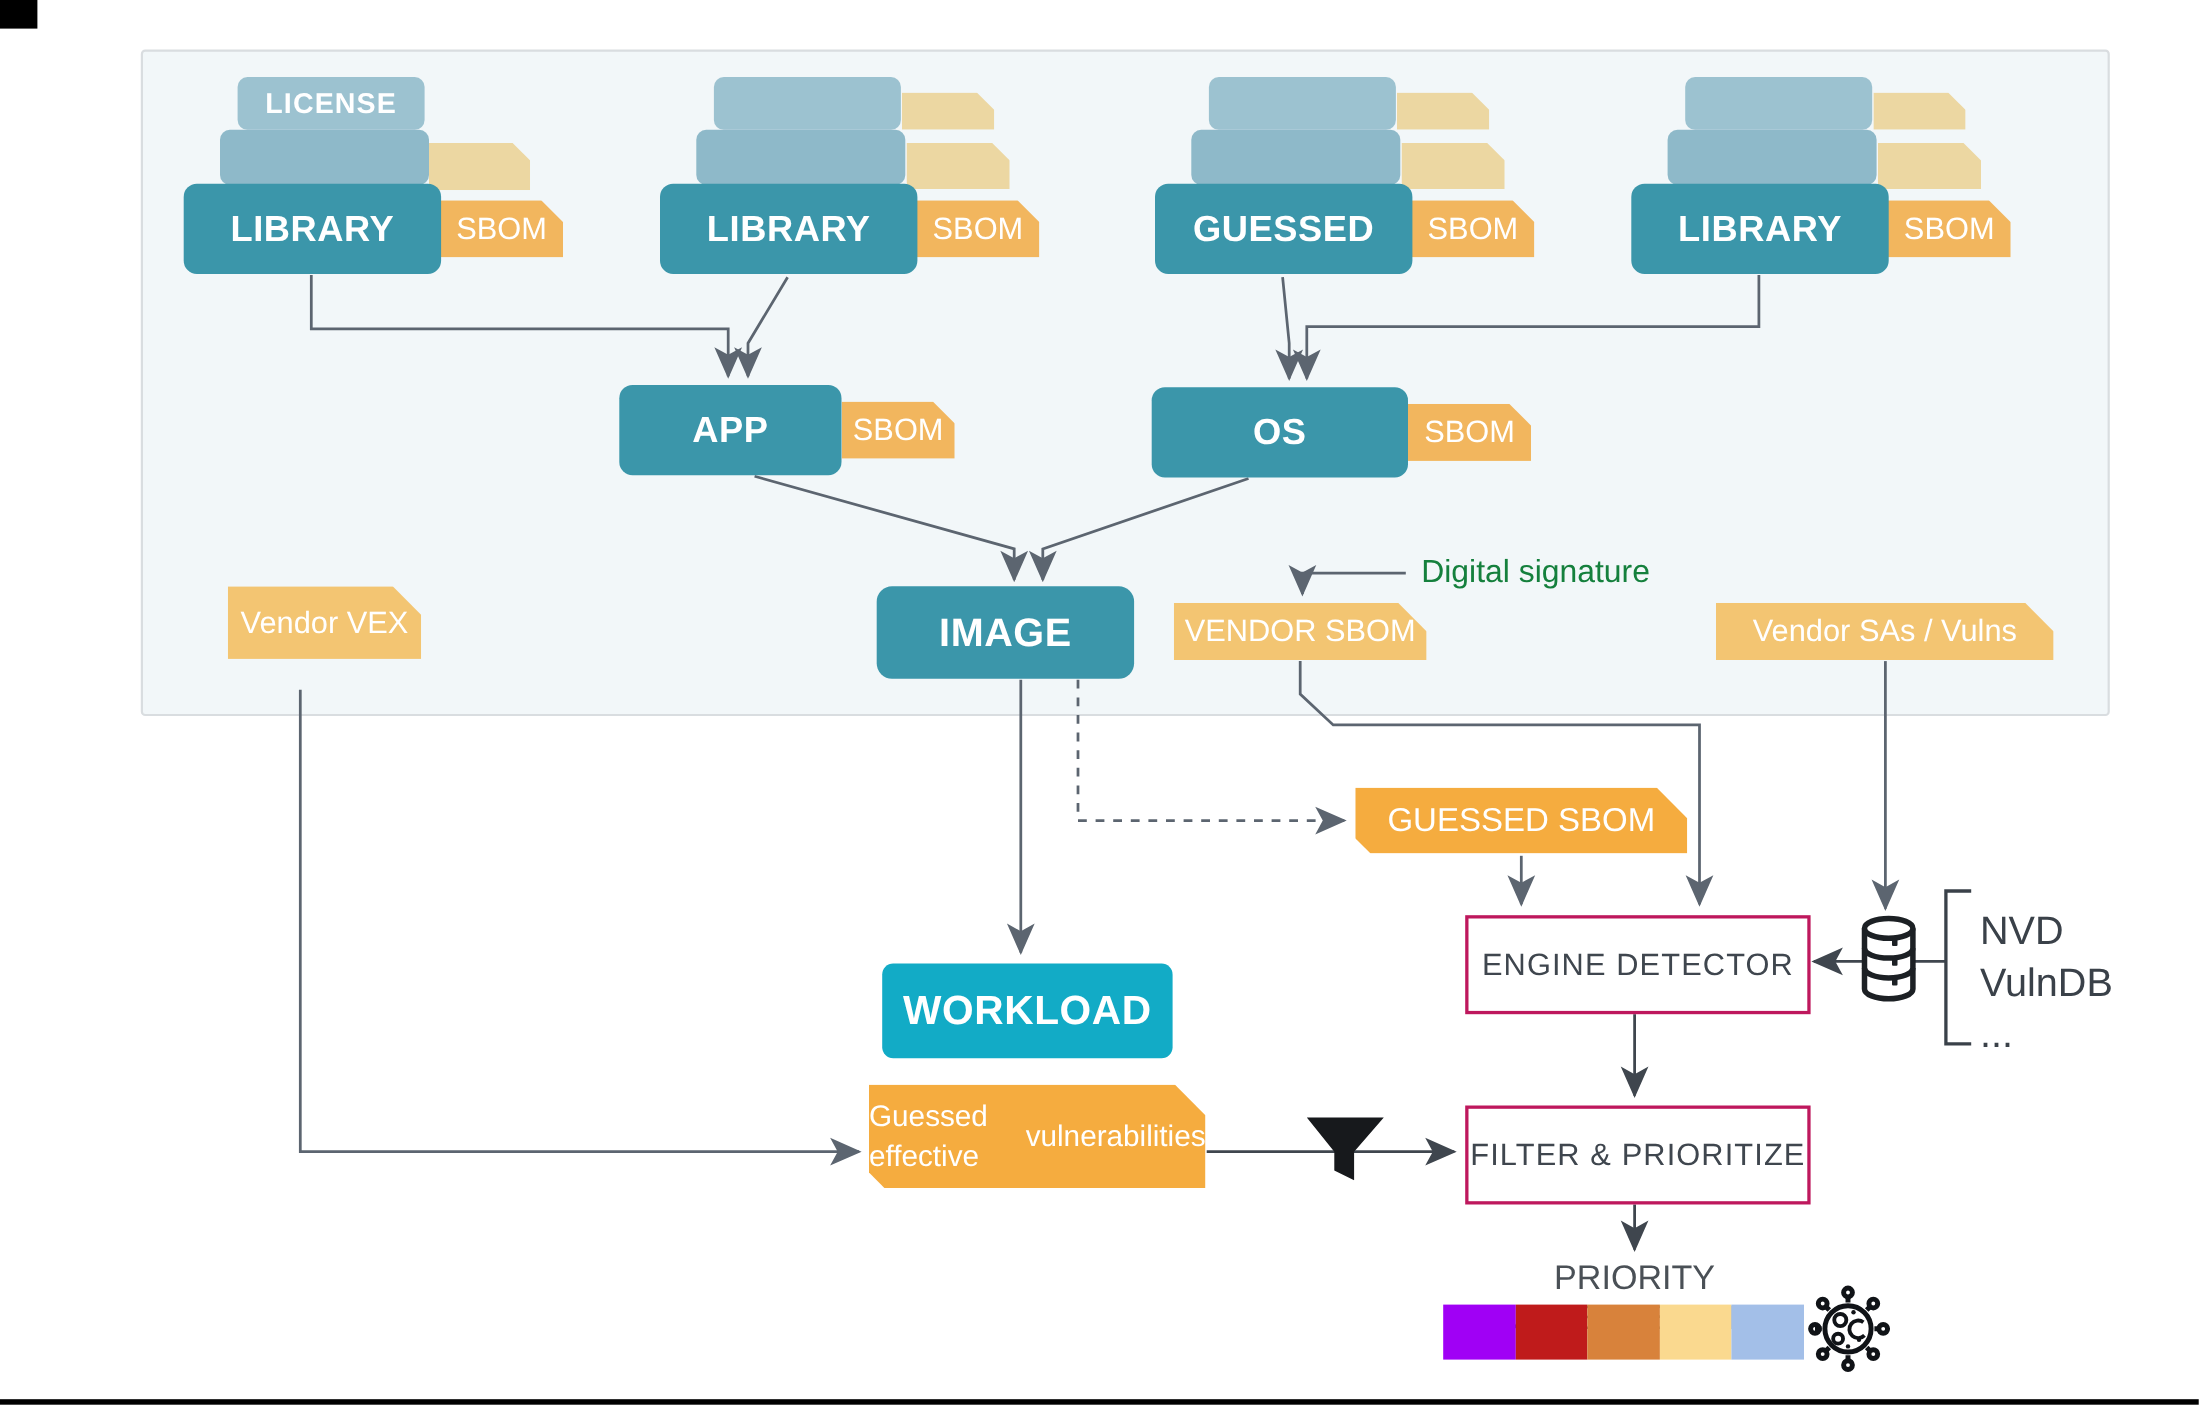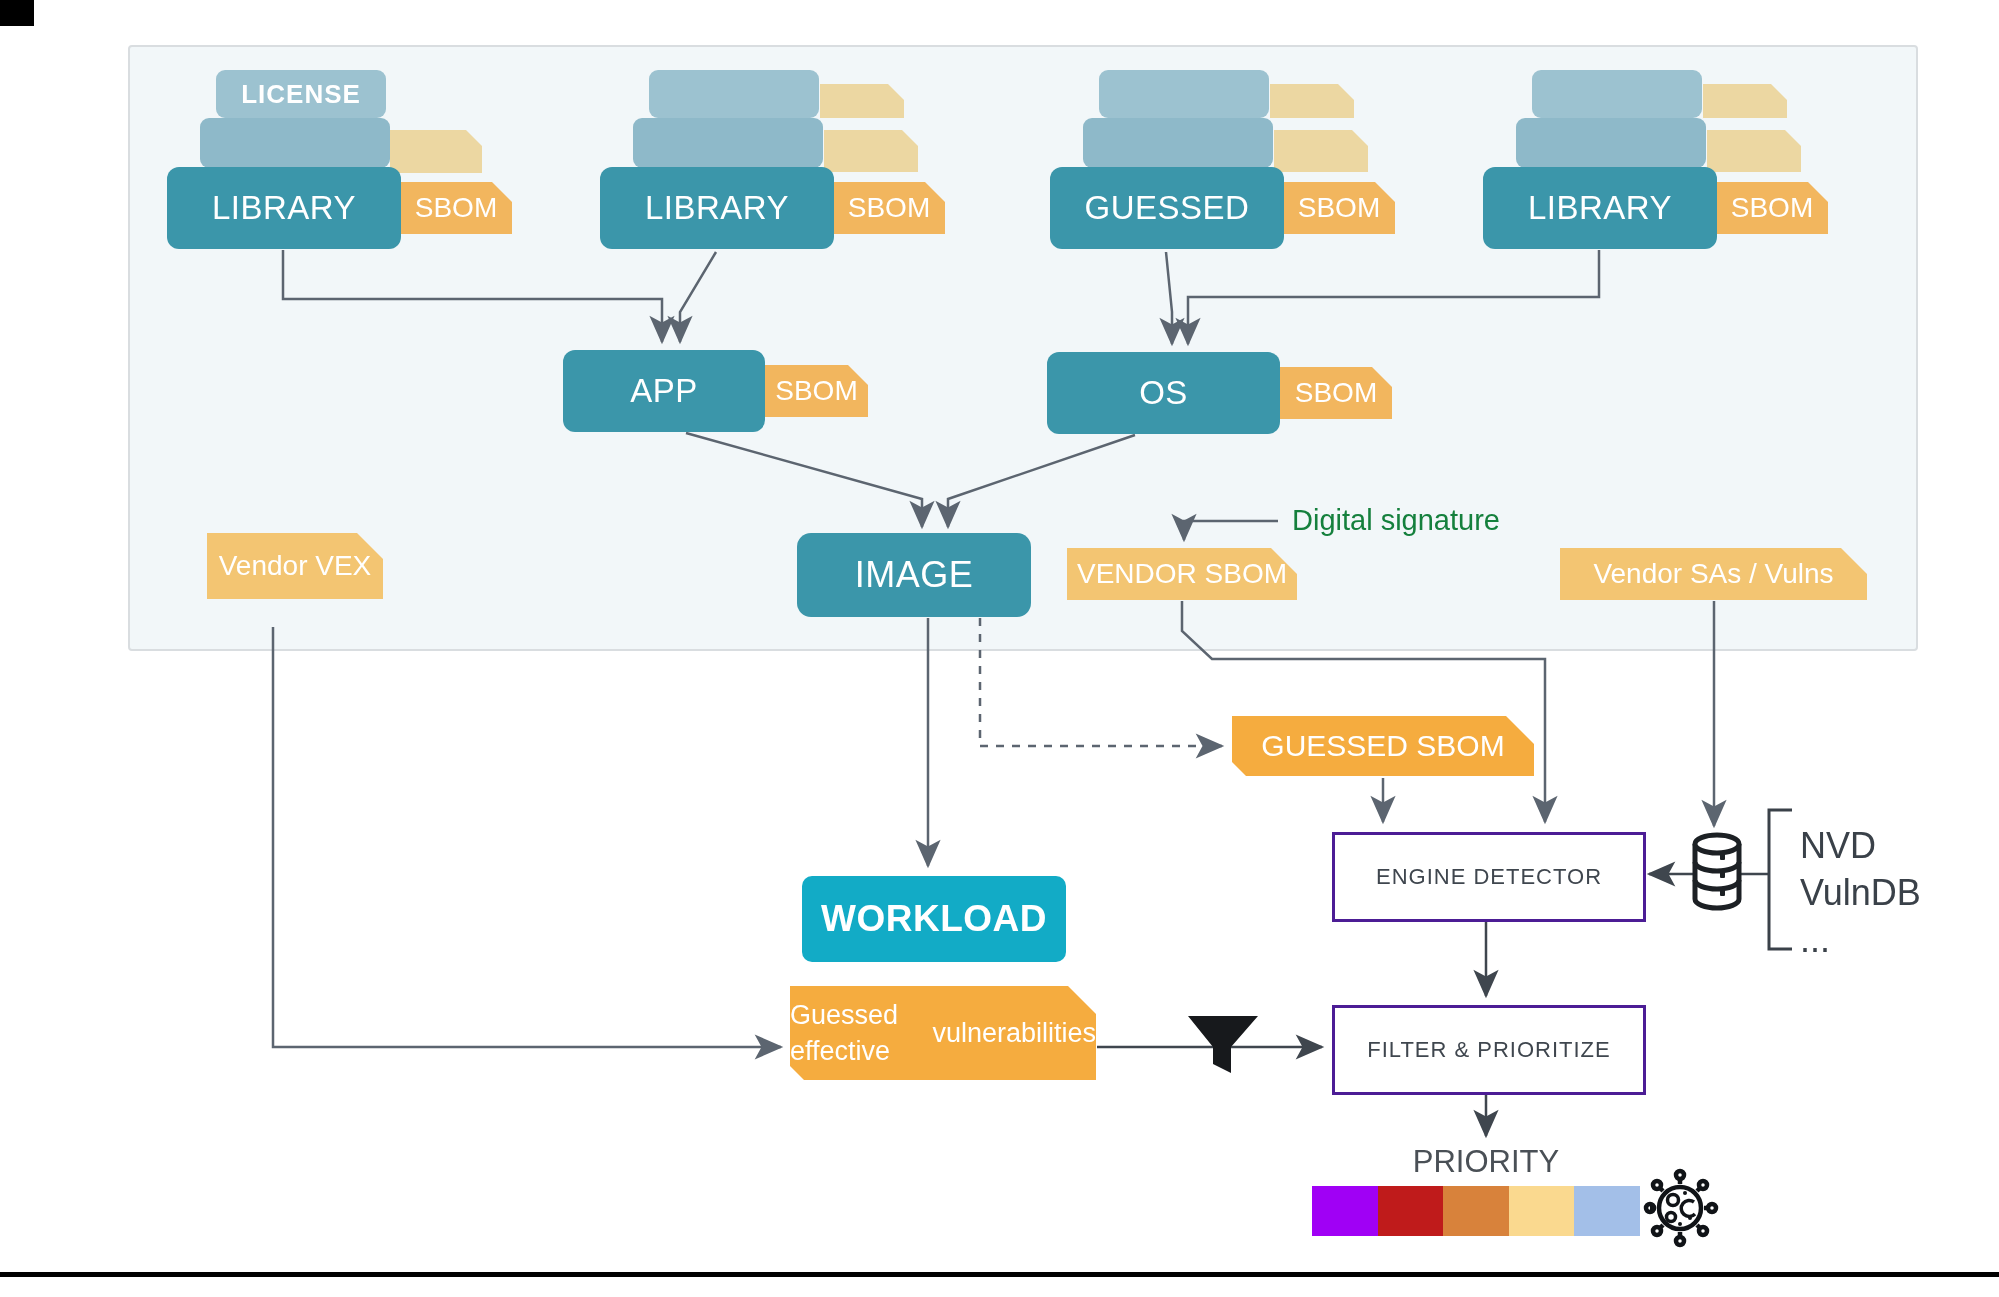--- a/index.html
+++ b/index.html
@@ -6,33 +6,33 @@
   #canvas{position:relative;width:1999px;height:1297px;background:#ffffff;overflow:hidden;
           font-family:"Liberation Sans", sans-serif;}
   .abs{position:absolute;}
   
   .container{left:128px;top:45px;width:1786px;height:602px;background:#F2F7F9;
              border:2px solid #D9DDE0;border-radius:4px;z-index:0;}
   svg.overlay{position:absolute;left:0;top:0;z-index:1;}
   
   .node{position:absolute;display:flex;align-items:center;justify-content:center;
         color:#fff;z-index:3;}
-  .teal{background:#3B96AA;border-radius:12px;font-weight:normal;font-size:33px;letter-spacing:.5px;}
+  .teal{background:#3B96AA;border-radius:12px;font-weight:bold;font-size:33px;letter-spacing:.5px;}
   .stack-top{background:#9CC2D0;border-radius:9px;z-index:2;font-weight:bold;font-size:26px;letter-spacing:1px;}
   .stack-mid{background:#8EB9C9;border-radius:9px;z-index:2;}
   .tag{position:absolute;display:flex;align-items:center;justify-content:center;color:#fff;z-index:1;}
   .tan{background:#ECD7A2;clip-path:polygon(0 0,calc(100% - 16px) 0,100% 16px,100% 100%,0 100%);}
   .sbom{background:#F2B65E;font-size:28px;z-index:2;
         clip-path:polygon(0 0,calc(100% - 20px) 0,100% 20px,100% 100%,0 100%);}
   .vendor{background:#F3C572;font-size:28px;z-index:2;
         clip-path:polygon(0 0,calc(100% - 26px) 0,100% 26px,100% 100%,0 100%);}
   .guessed{background:#F5AC3F;font-size:30px;z-index:3;
         clip-path:polygon(0 0,calc(100% - 28px) 0,100% 28px,100% 100%,14px 100%,0 calc(100% - 14px));}
   .workload{background:#12ABC6;border-radius:10px;font-weight:bold;font-size:37px;letter-spacing:.5px;}
-  .outline{background:#fff;border:3px solid #4c1d95;color:#3F464E;font-size:22px;letter-spacing:1px;}
+  .outline{background:#fff;border:3px solid #be185d;color:#3F464E;font-size:28px;letter-spacing:1px;}
   .sig{color:#15803d;font-size:29px;z-index:3;}
   .nvd{color:#3A4149;font-size:36px;line-height:47px;z-index:3;}
   .ptitle{color:#4A5056;font-size:31px;text-align:center;z-index:3;}
   .sevbar{display:flex;z-index:3;}
   .sev{flex:1 1 0;height:100%;}
   .corner{background:#000;z-index:5;}
   .bottomline{background:#000;z-index:5;}
   .twoline{flex-direction:row;font-size:27px;line-height:36px;}
 </style>
 </head>

